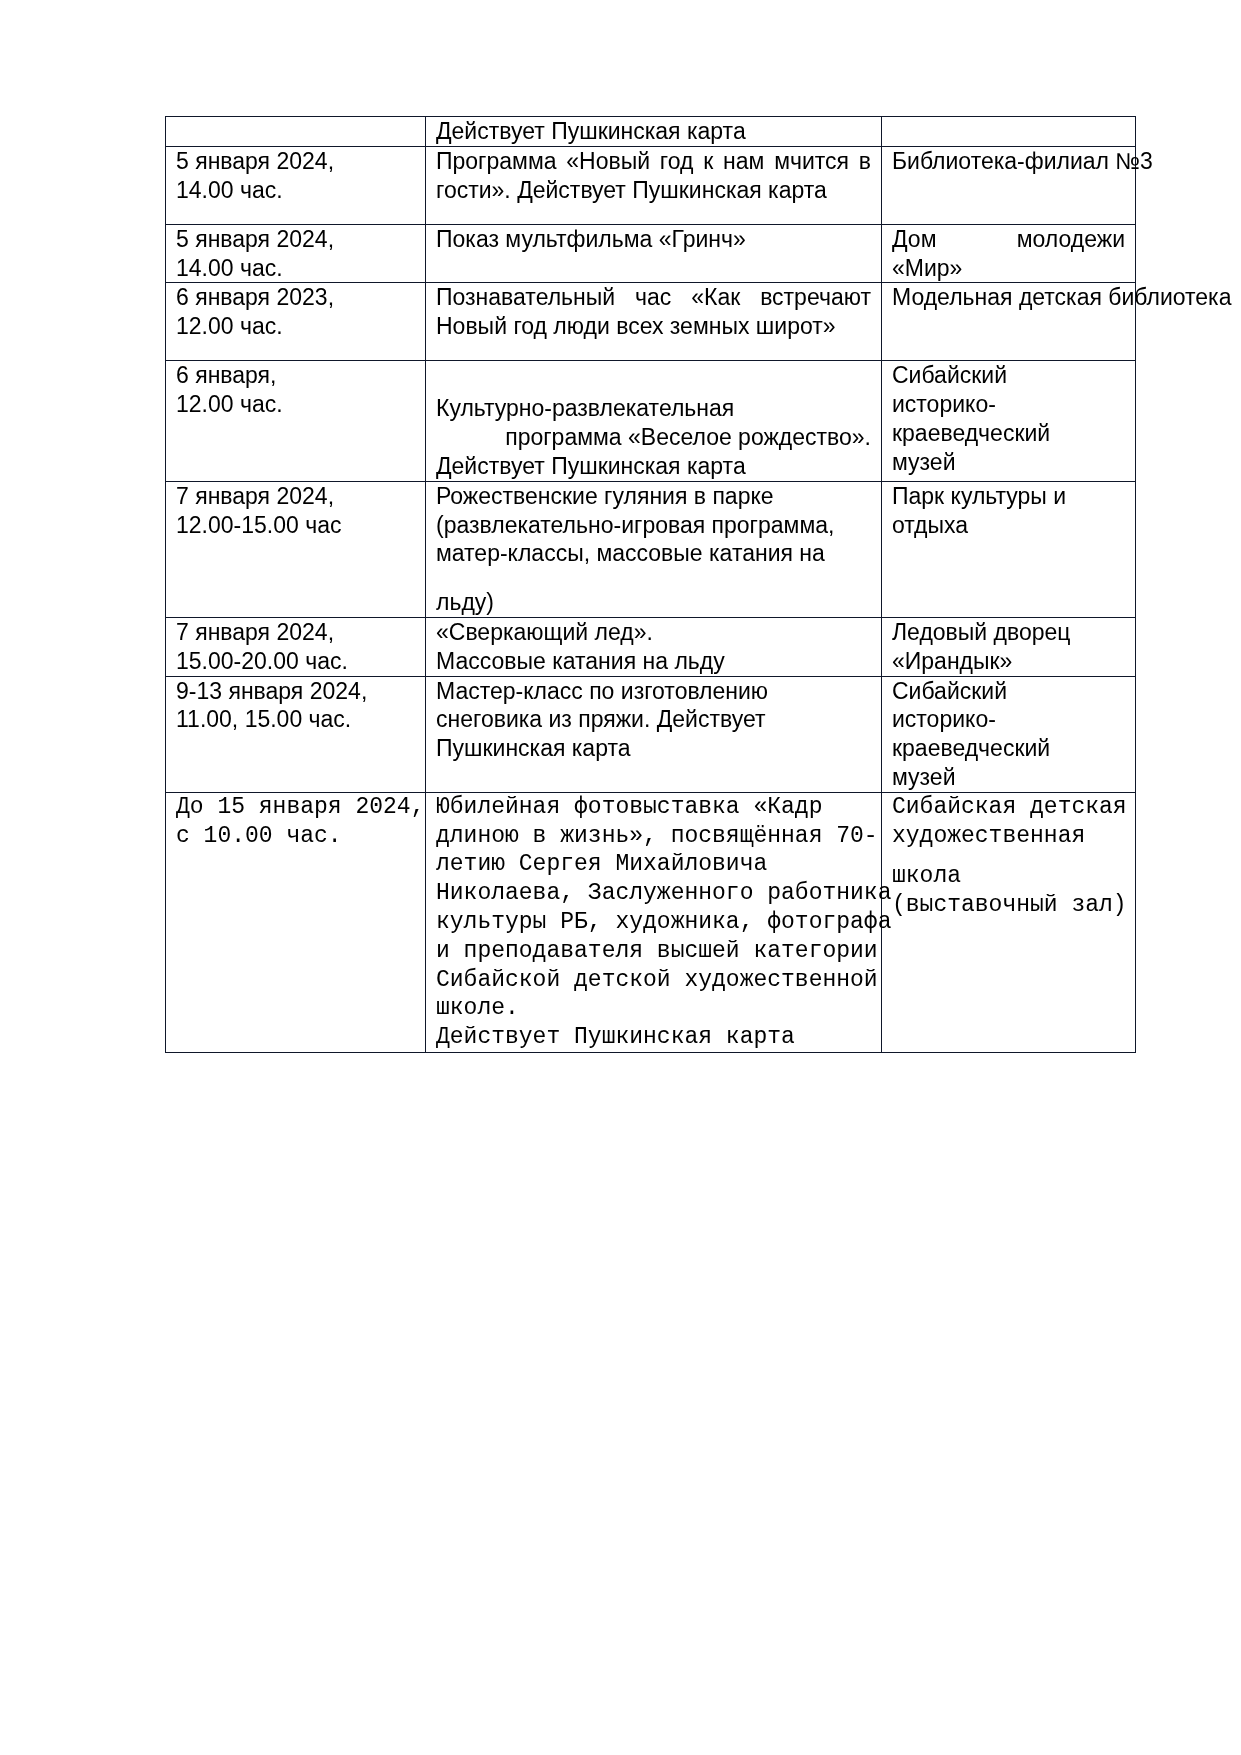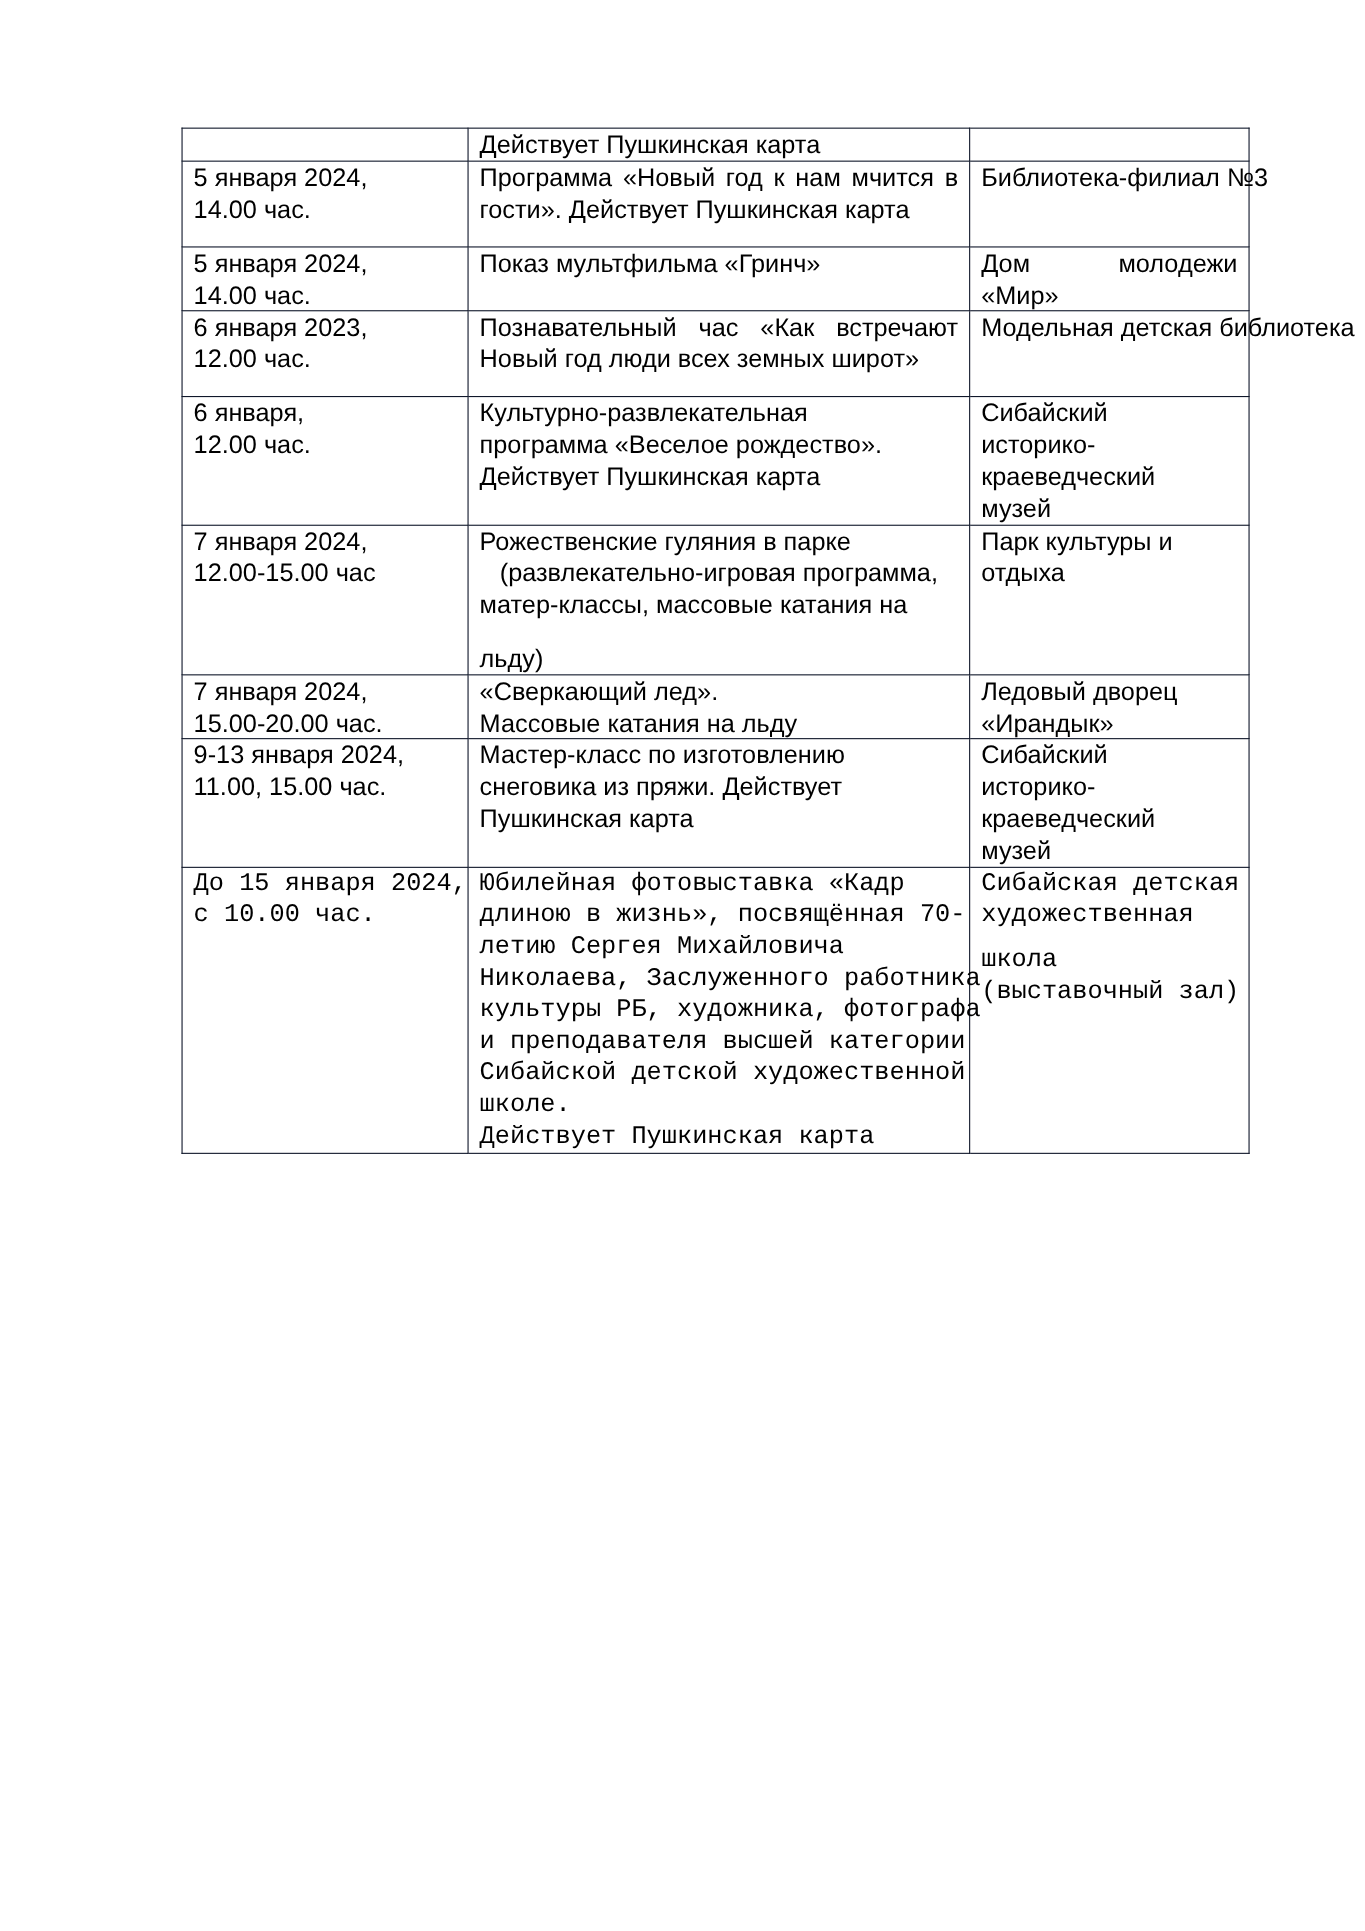--- a/index.html
+++ b/index.html
@@ -77,39 +77,39 @@
           <td>
             <span class="line" style="white-space: pre;">Модельная детская библиотека</span>
           </td>
         </tr>
         <tr style="height: 104px;">
           <td>
             <span class="line" style="white-space: pre;">6 января,</span>
             <span class="line" style="white-space: pre;">12.00 час.</span>
           </td>
           <td>
-            <span class="line" style="white-space: pre;">Культурно-развлекательная</span>
-            <span class="line" style="white-space: pre;">программа «Веселое рождество».</span>
+            <span class="line" style="white-space: pre; margin-top: 33px;">Культурно-развлекательная</span>
+            <span class="line" style="white-space: pre; text-align: right;">программа «Веселое рождество».</span>
             <span class="line" style="white-space: pre;">Действует Пушкинская карта</span>
           </td>
           <td>
             <span class="line" style="white-space: pre;">Сибайский</span>
             <span class="line" style="white-space: pre;">историко-</span>
             <span class="line" style="white-space: pre;">краеведческий</span>
             <span class="line" style="white-space: pre;">музей</span>
           </td>
         </tr>
         <tr style="height: 104px;">
           <td>
             <span class="line" style="white-space: pre;">7 января 2024,</span>
             <span class="line" style="white-space: pre;">12.00-15.00 час</span>
           </td>
           <td>
             <span class="line" style="white-space: pre;">Рожественские гуляния в парке</span>
-            <span class="line" style="white-space: pre; text-align: center;">(развлекательно-игровая программа,</span>
+            <span class="line" style="white-space: pre;">(развлекательно-игровая программа,</span>
             <span class="line" style="white-space: pre;">матер-классы, массовые катания на</span>
             <span class="line" style="white-space: pre; margin-top: 20px;">льду)</span>
           </td>
           <td>
             <span class="line" style="white-space: pre;">Парк культуры и</span>
             <span class="line" style="white-space: pre;">отдыха</span>
           </td>
         </tr>
         <tr style="height: 52px;">
           <td>

